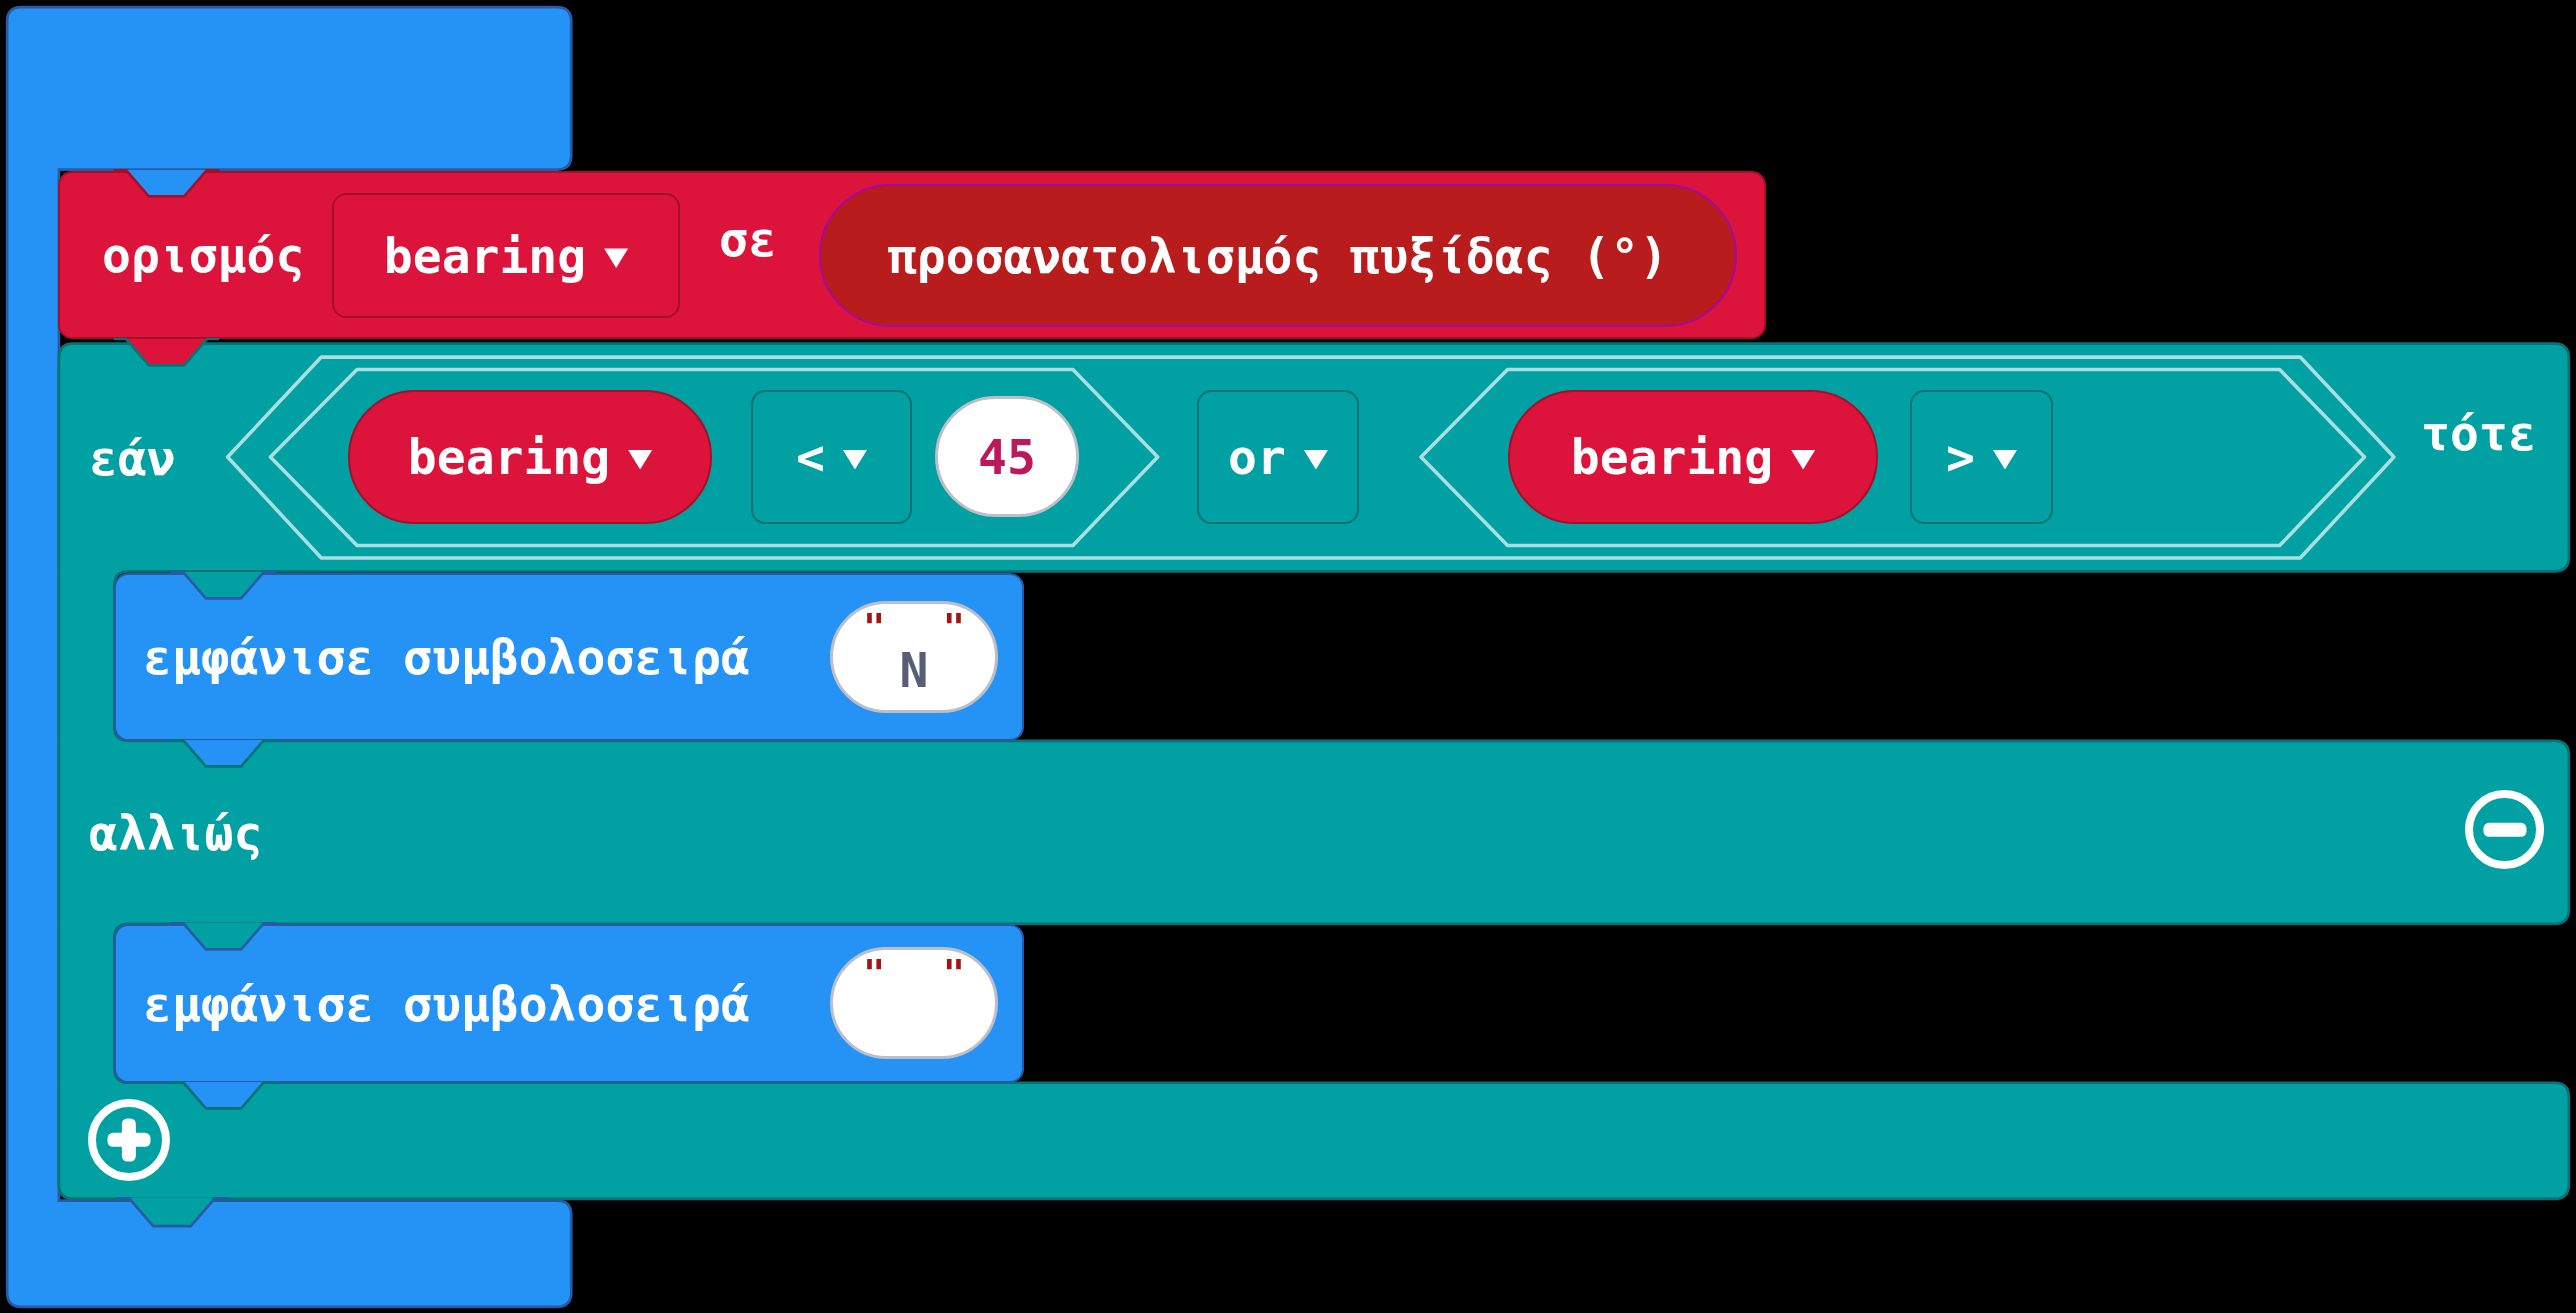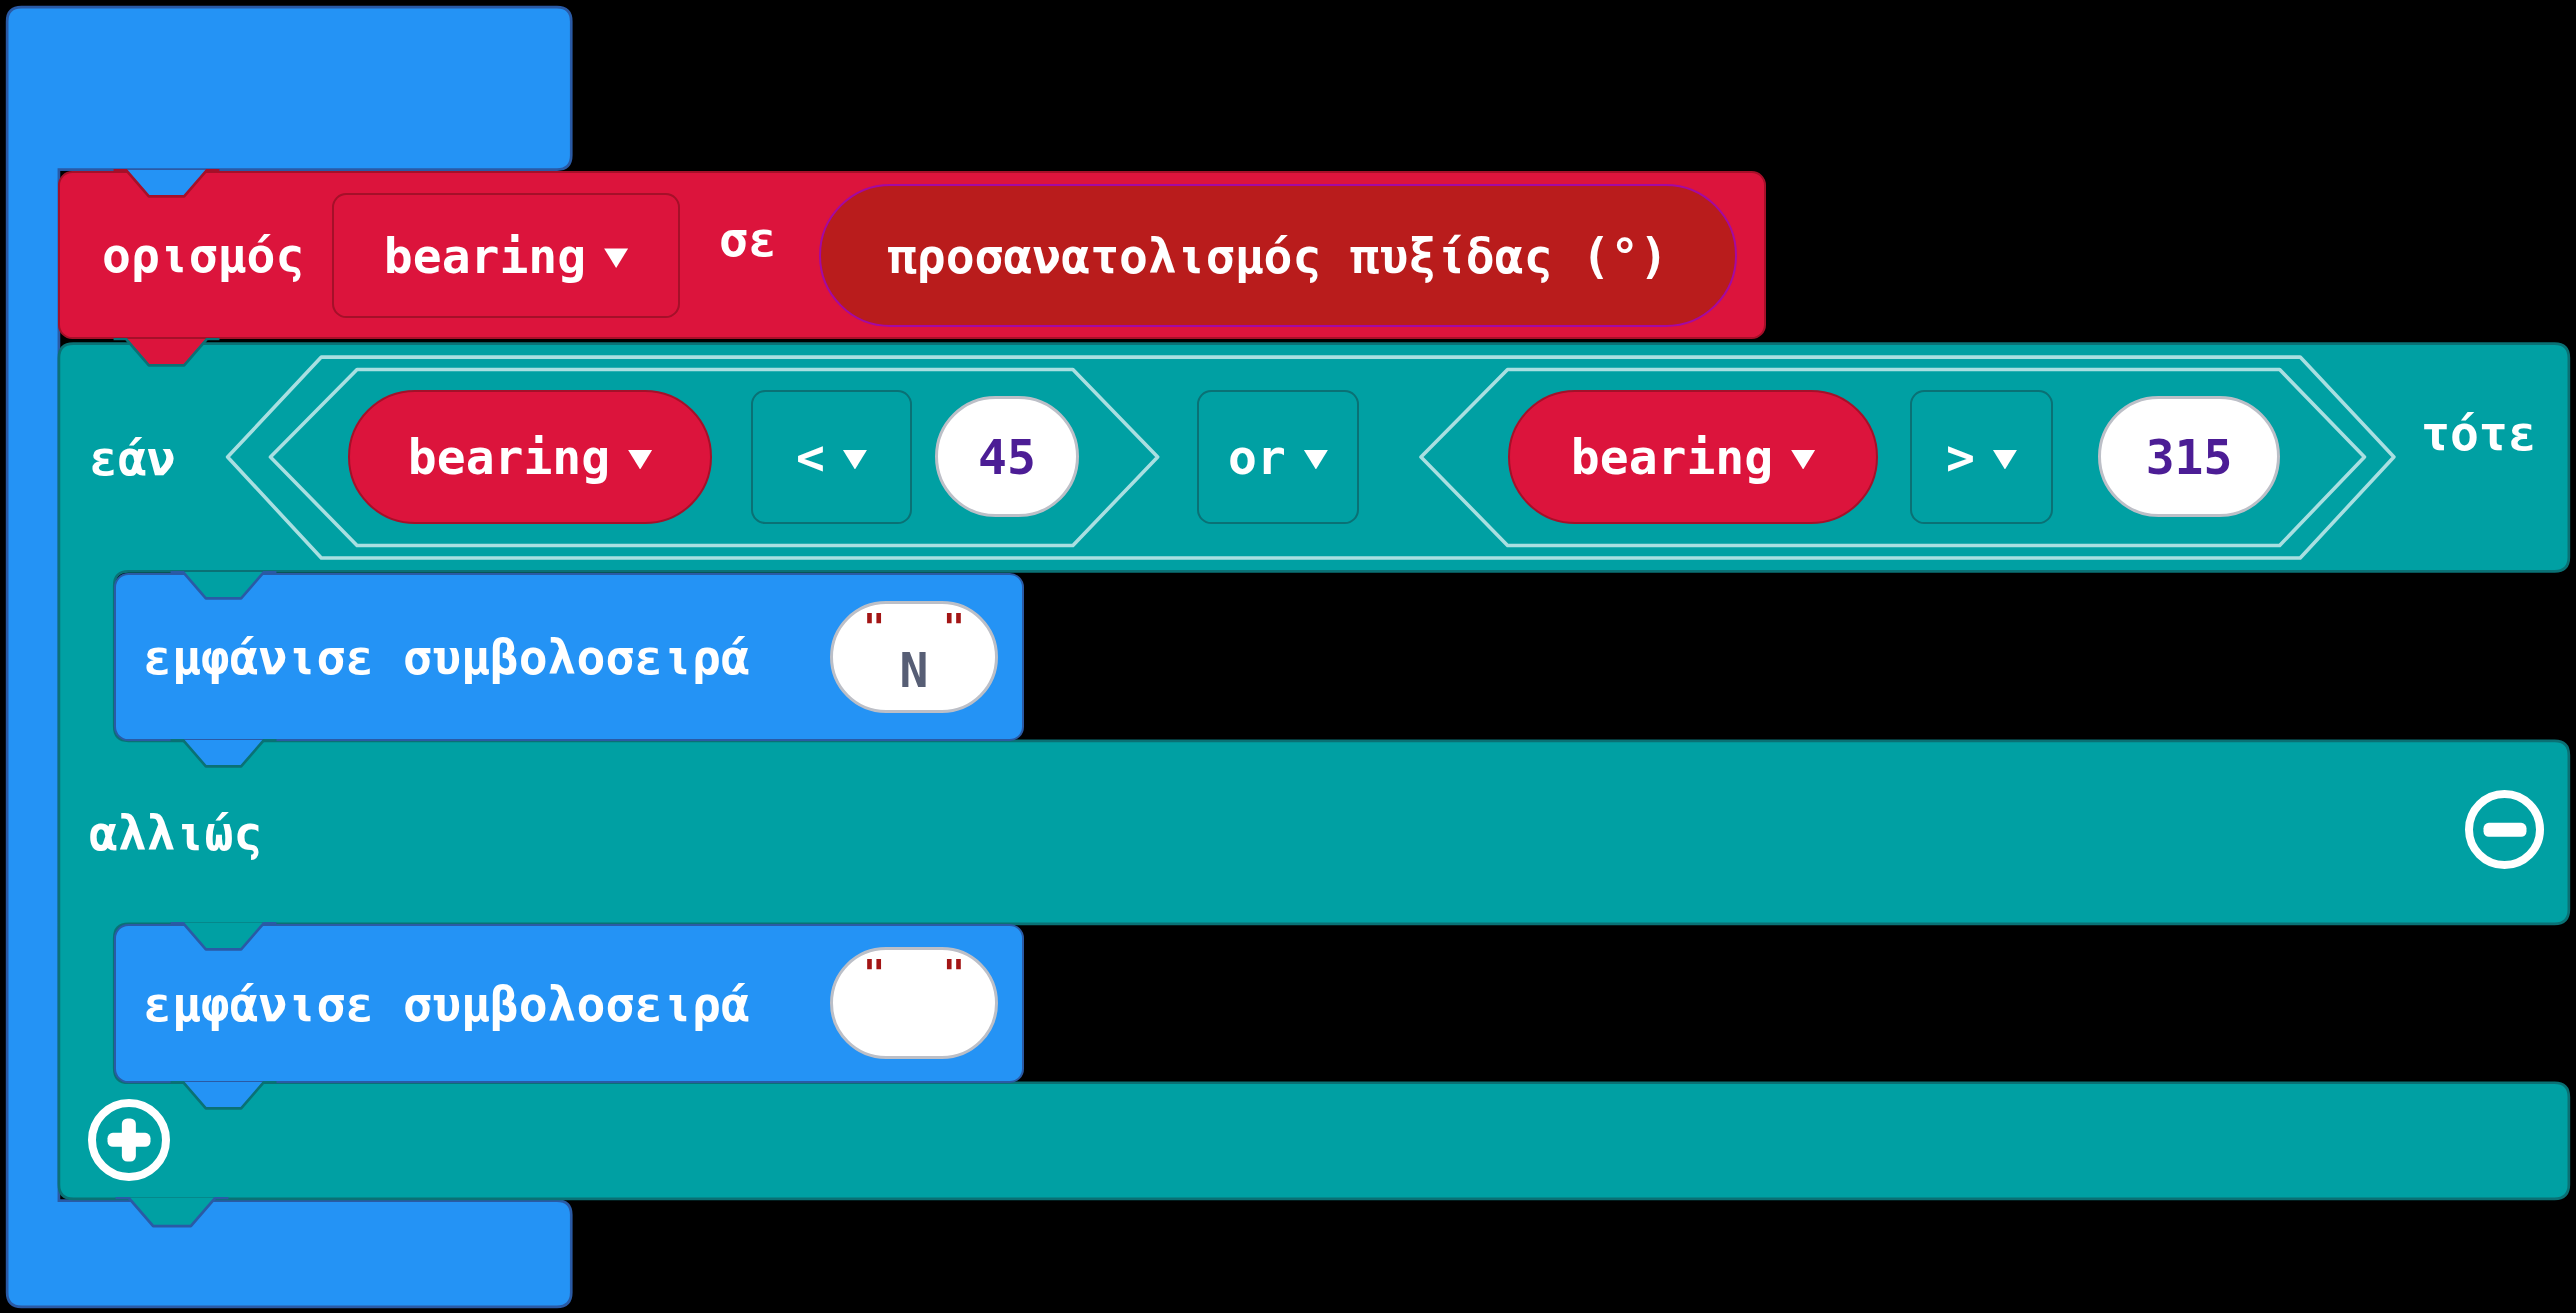--- a/index.html
+++ b/index.html
@@ -45,21 +45,21 @@
     box-sizing:border-box;
   }
   .dd-red{border:2.7px solid #A51029;background:#DC143C;}
   .dd-teal{border:2.7px solid #0A7175;background:#00A0A3;}
   
   .val-oval{
     position:absolute;
     background:#fff;border:3.6px solid #BCBFC7;
     border-radius:80px;
     display:flex;align-items:center;justify-content:center;
-    color:#4c1d95;font-size:48px;
+    color:#be185d;font-size:48px;
     box-sizing:border-box;
   }
   
   .str-oval{
     position:absolute;
     background:#fff;border:3.6px solid #BCBFC7;
     border-radius:62px;
     box-sizing:border-box;
   }
   .str-oval .qt{
@@ -183,23 +183,20 @@
   </div>
 
   <div class="var-pill" style="left:1508px;top:390px;width:370px;height:134px;">
     <span>bearing</span>
     <span class="caret"></span>
   </div>
   <div class="dd-field dd-teal" style="left:1910px;top:390px;width:143px;height:134px;">
     <span>&gt;</span>
     <span class="caret"></span>
   </div>
-  <div class="val-oval" style="left:2098px;top:396px;width:182px;height:121px;">
-    <span>315</span>
-  </div>
 
   <div class="lbl abs" style="left:2421px;top:344px;height:178px;">τότε</div>
 
   <div class="lbl abs" style="left:143px;top:573px;height:168px;">εμφάνισε συμβολοσειρά</div>
   <div class="str-oval" style="left:830px;top:601px;width:168px;height:112px;">
     <span class="qt l">"</span>
     <span class="qt r">"</span>
     <span class="val">N</span>
   </div>
 

